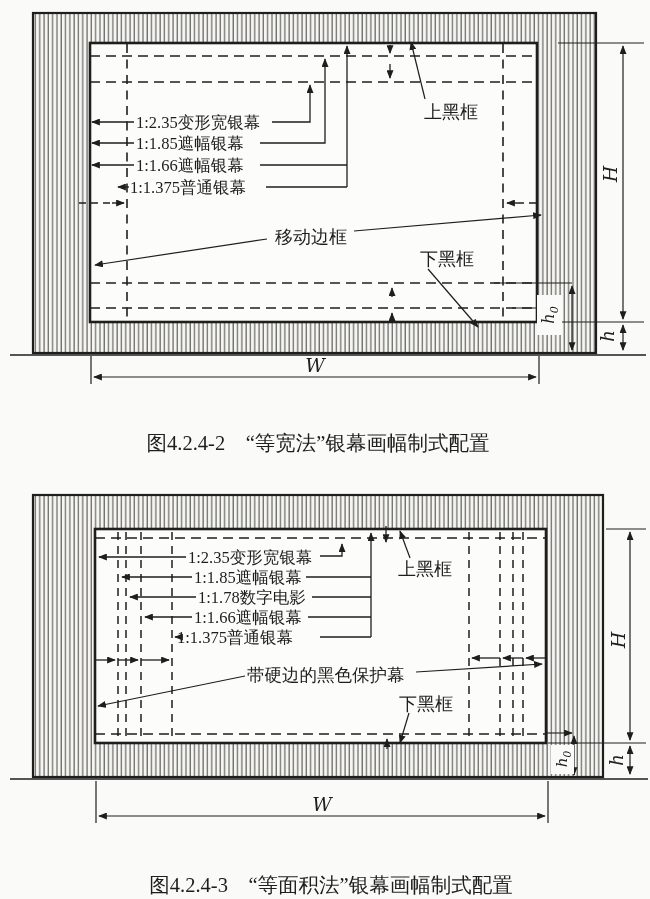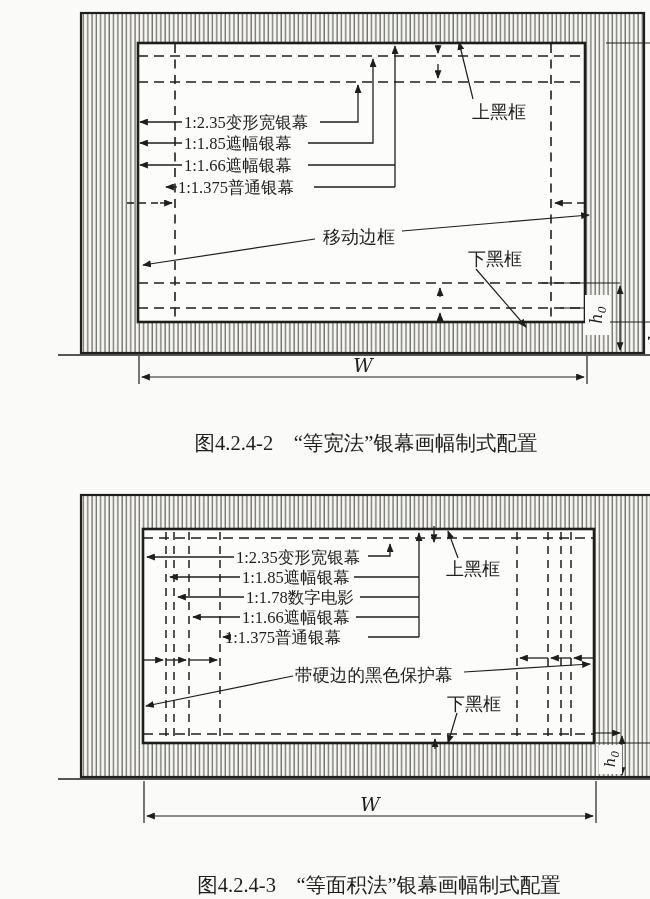--- a/index.html
+++ b/index.html
@@ -1,18 +1,18 @@
 <!DOCTYPE html>
 <html><head>
 <meta charset="utf-8">
 <style>
   html,body{margin:0;padding:0;}
   body{width:650px;height:899px;background:#fafaf8;overflow:hidden;
        font-family:"Liberation Serif","DejaVu Serif",serif;}
-  #page{position:relative;width:570px;height:899px;padding-left:48px;}
+  #page{position:relative;width:570px;height:899px;}
   svg text{fill:#1e1e1c;}
   .cjk{font-family:"Liberation Serif","DejaVu Serif",serif;}
   .dimtxt{font-family:"DejaVu Serif",serif;font-style:italic;}
   .ln{stroke:#1e1e1c;fill:none;}
 </style>
 </head>
 <body>
 
 <div id="page">
 <svg width="650" height="899" viewBox="0 0 650 899">

